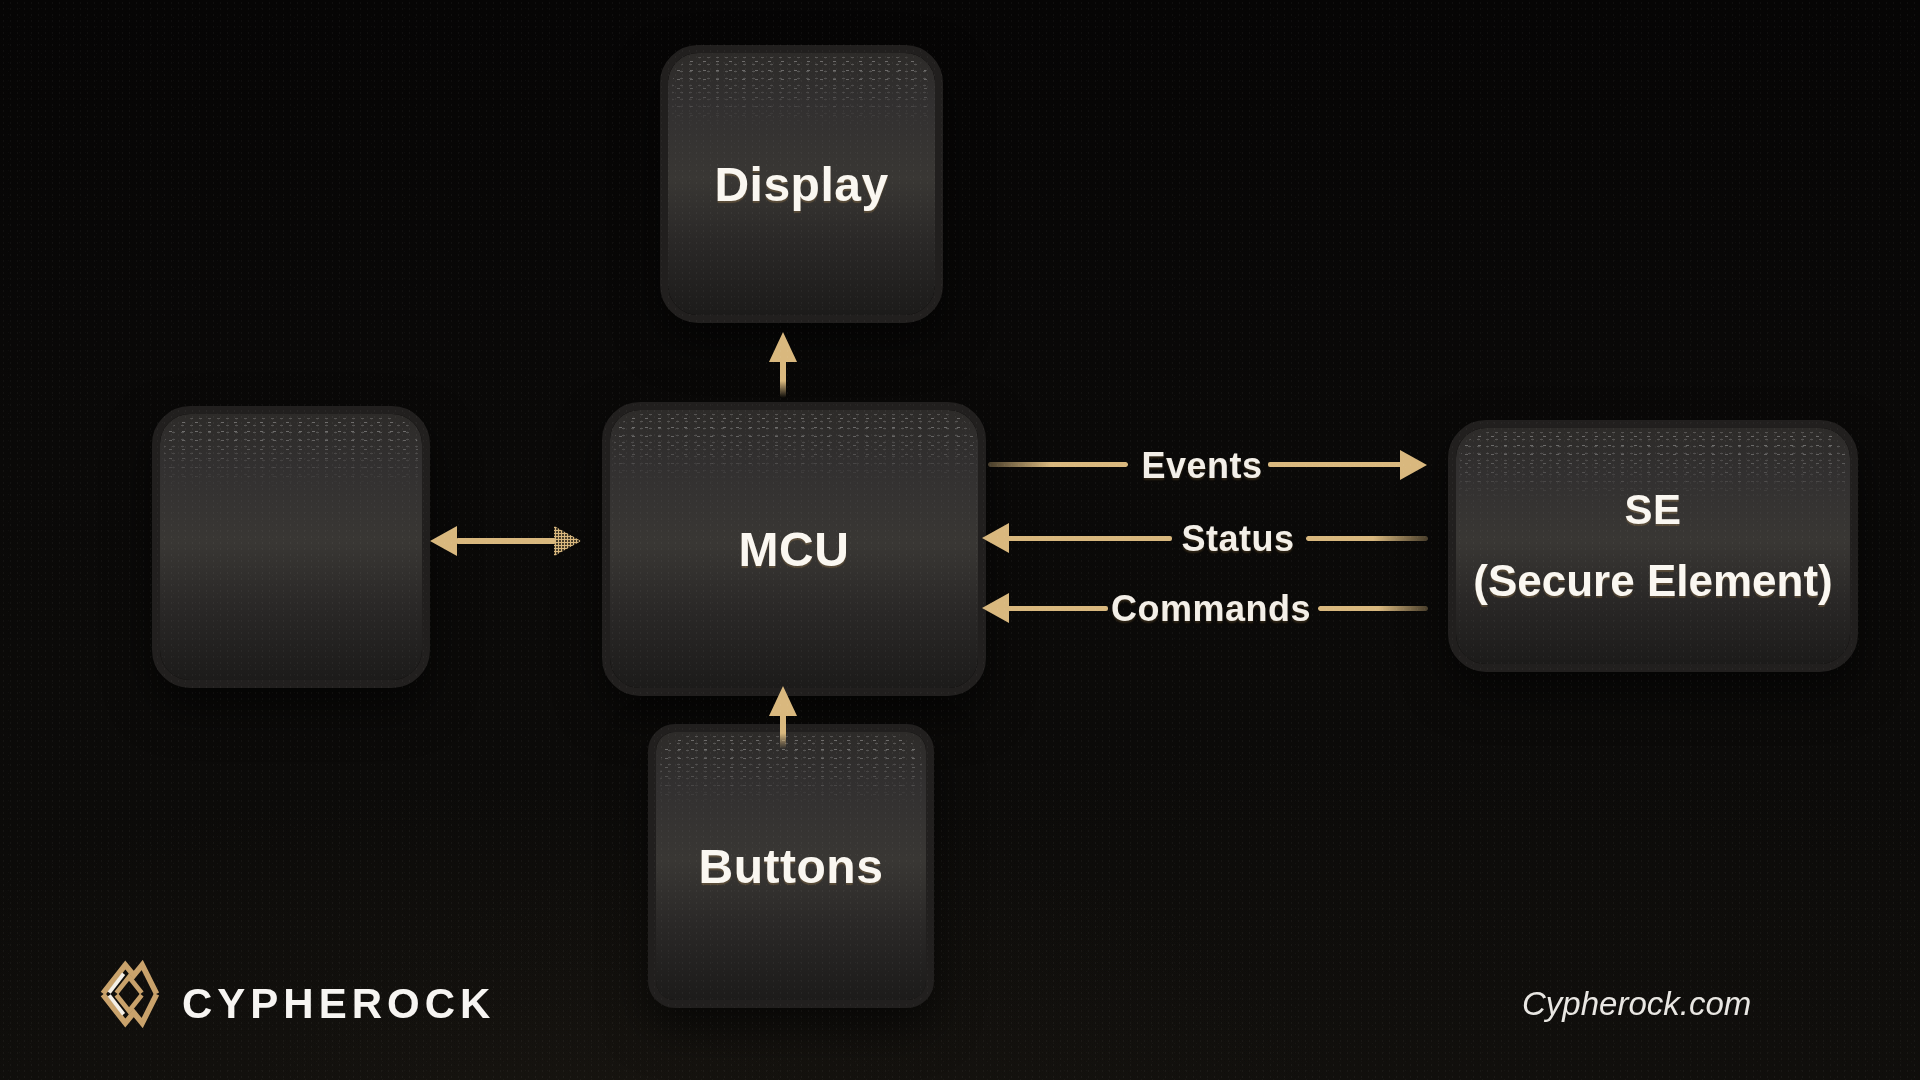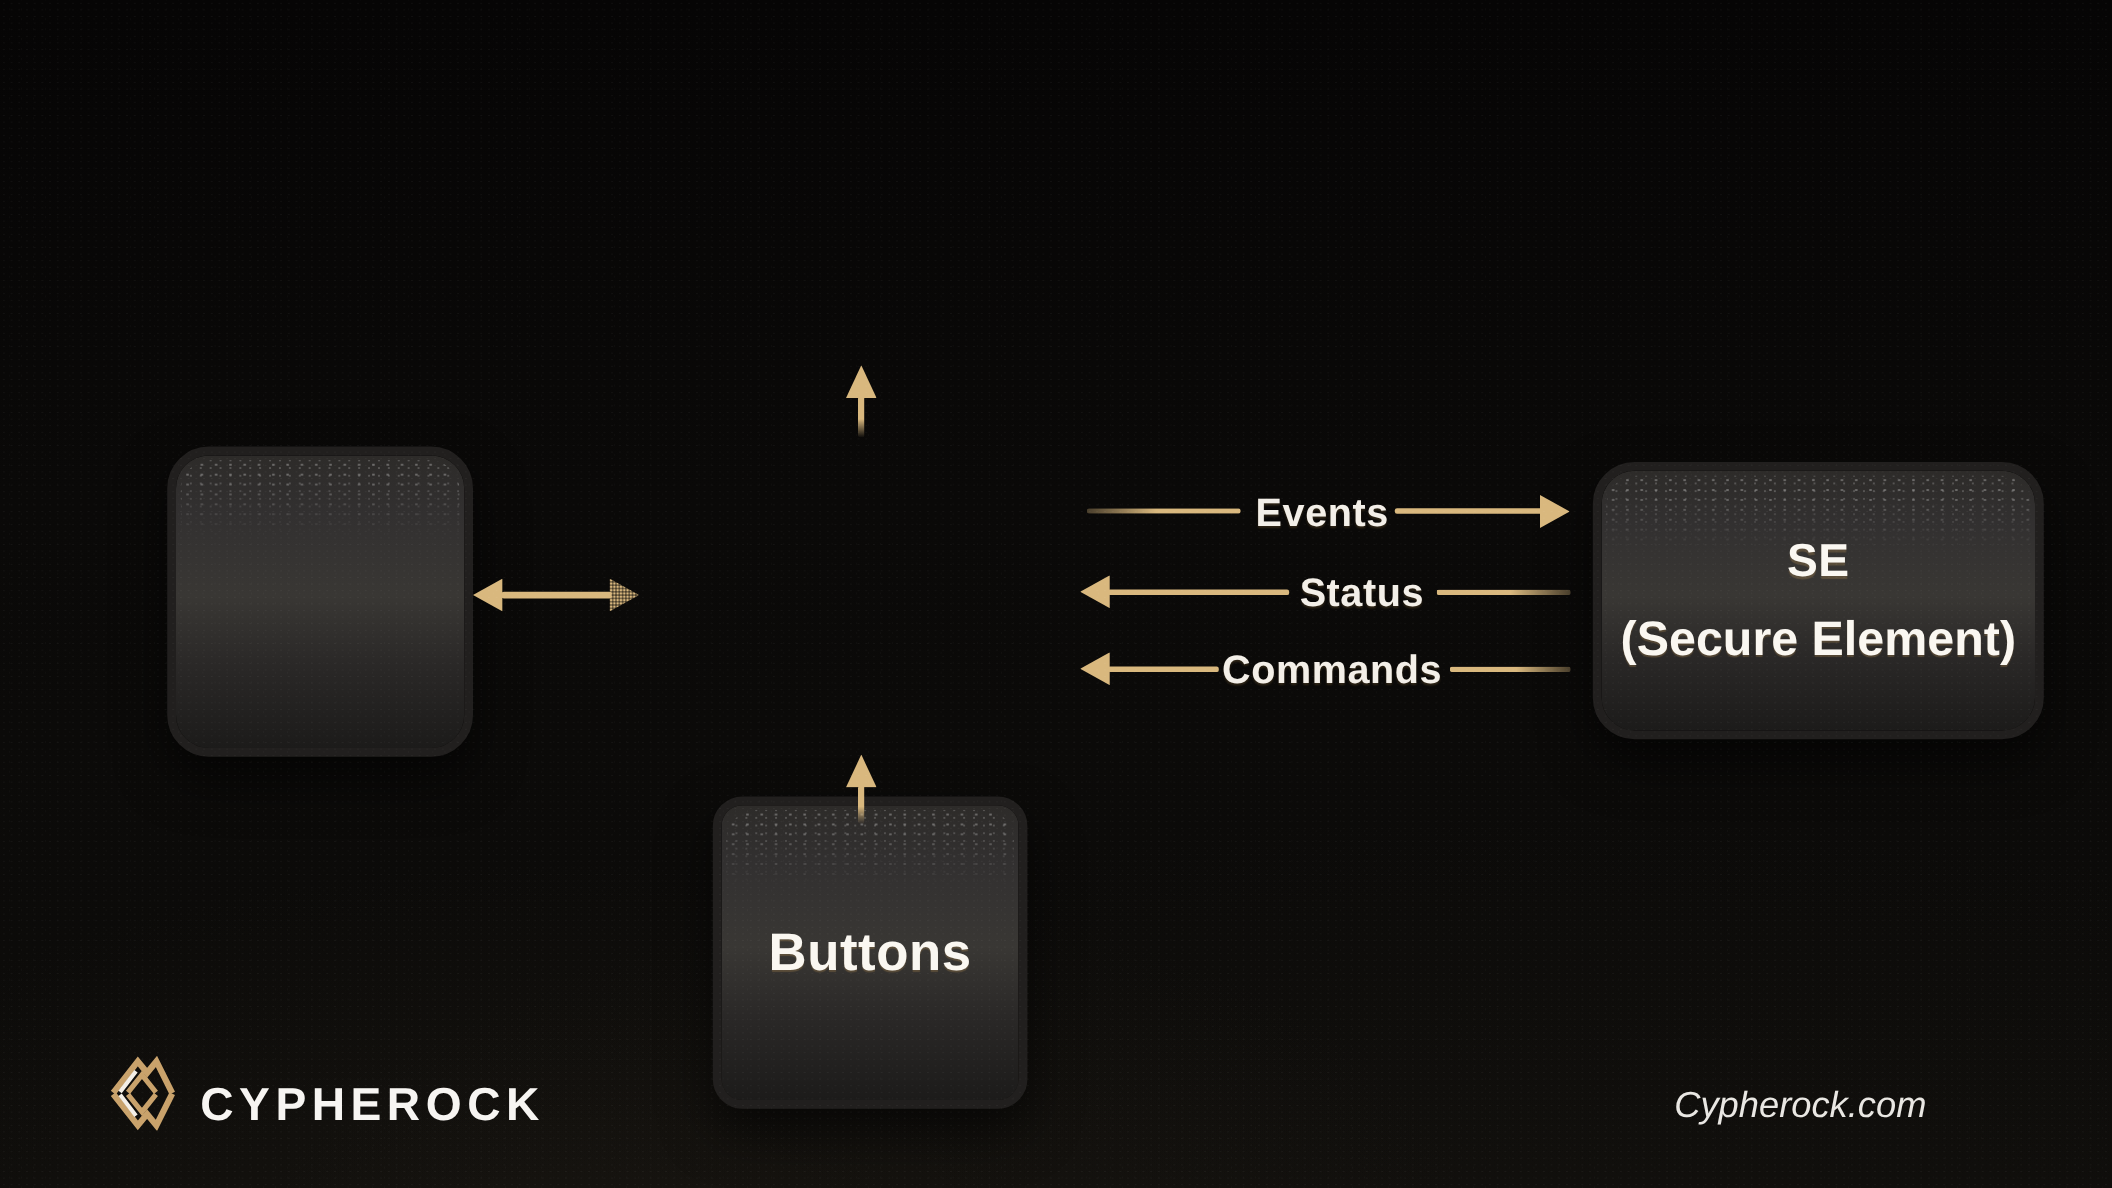--- a/index.html
+++ b/index.html
@@ -81,25 +81,33 @@
   #website{
     position:absolute;left:1522px;top:985px;color:#e9e7e3;font-size:33px;
     text-decoration:none;white-space:nowrap;font-style:italic;
   }
 </style>
 </head>
 <body>
 
 <div id="stage">
 
+  <div class="node" id="node-display">
+    <div class="speckle"></div>
+    <span class="node-label">Display</span>
+  </div>
 
   <div class="node" id="node-usb">
     <div class="speckle"></div>
   </div>
 
+  <div class="node" id="node-mcu">
+    <div class="speckle"></div>
+    <span class="node-label">MCU</span>
+  </div>
 
   <div class="node" id="node-se">
     <div class="speckle"></div>
     <span class="node-label">SE</span>
     <span class="node-sublabel">(Secure Element)</span>
   </div>
 
   <div class="node" id="node-buttons">
     <div class="speckle"></div>
     <span class="node-label">Buttons</span>

